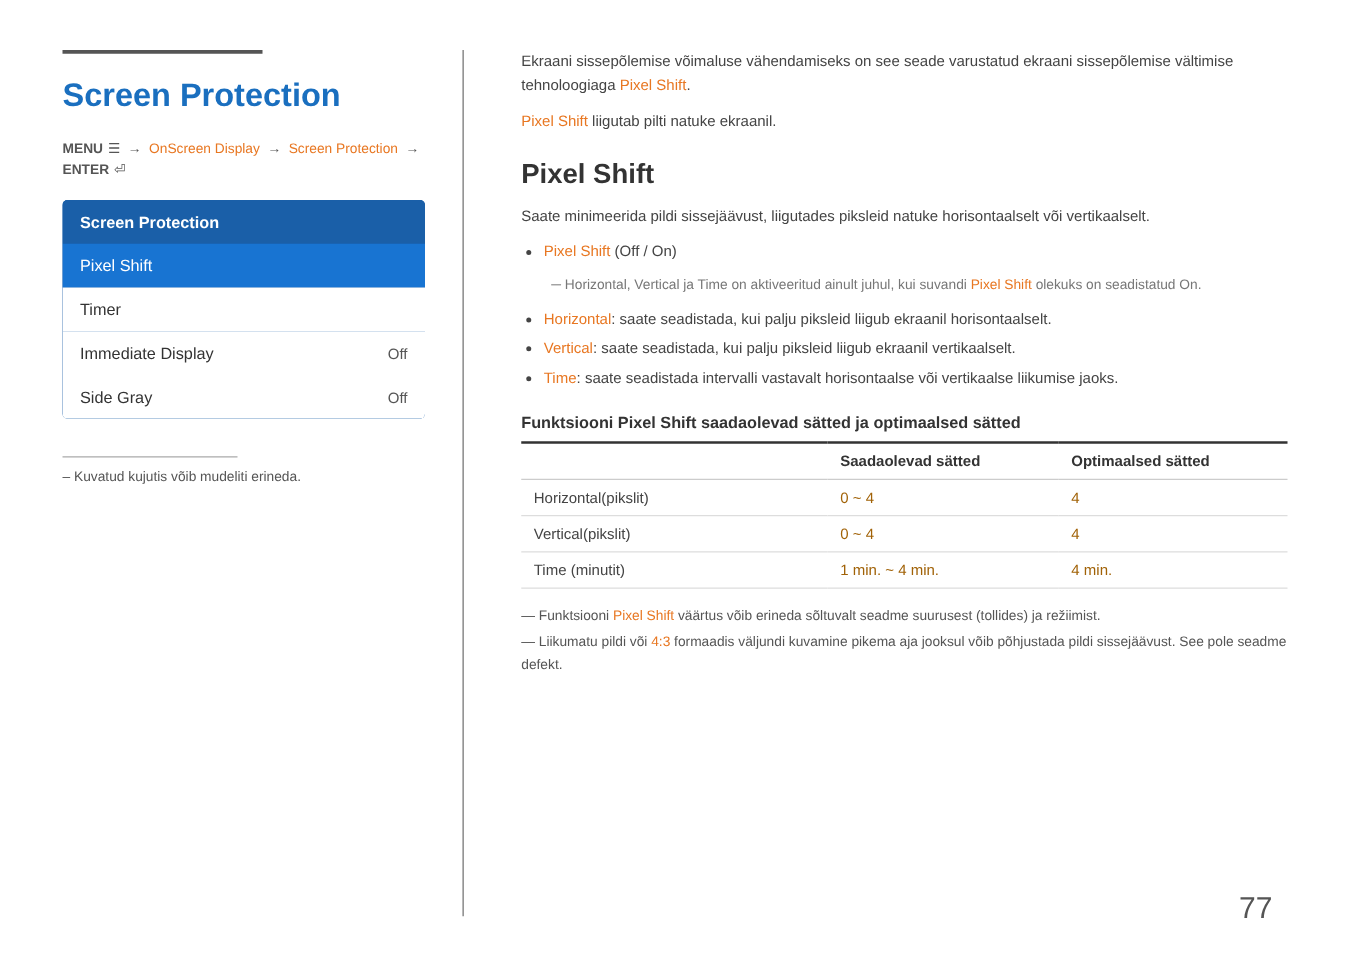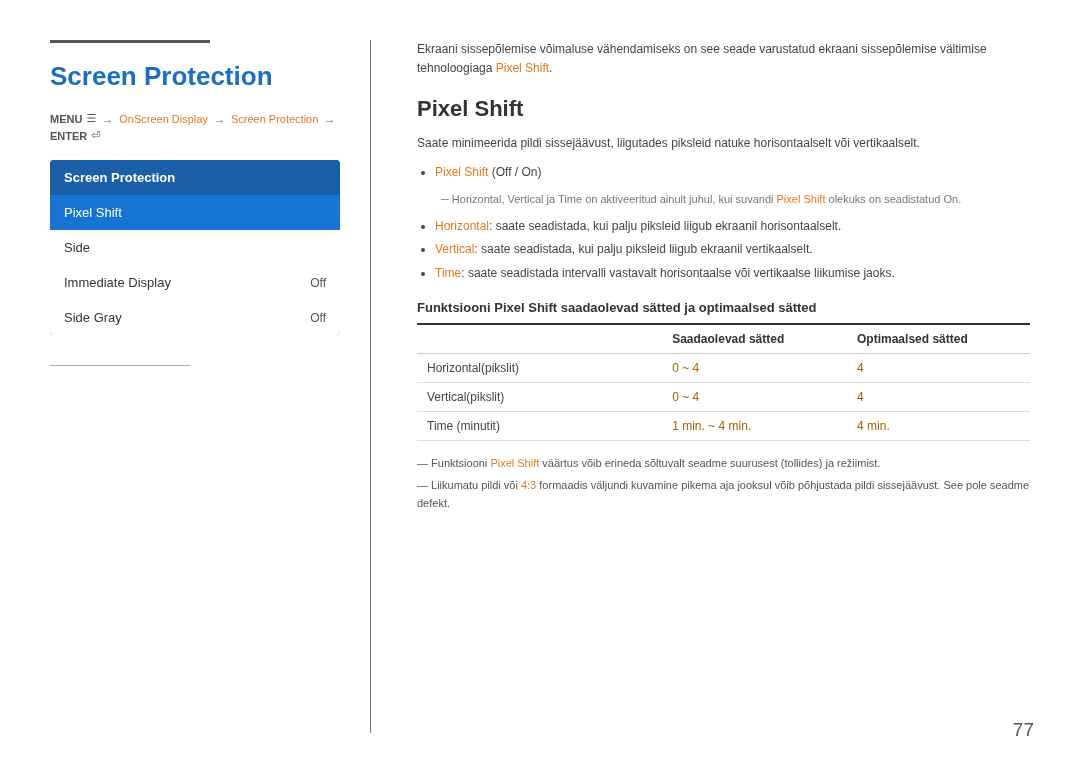--- a/index.html
+++ b/index.html
@@ -188,22 +188,22 @@
     .table-footer-notes p {
       margin-bottom: 4px;
     }
     .table-footer-notes p::before {
       content: '— ';
     }
     .table-footer-notes .orange { color: #e87722; }
     .page-number {
       position: absolute;
       bottom: 22px;
-      right: 46px;
-      font-size: 19px;
+      right: 62px;
+      font-size: 24px;
       color: #555;
       font-weight: 300;
     }
   </style>
 </head>
 <body>
 
 <div class="page-container">
 
   <div class="left-panel">
@@ -221,38 +221,42 @@
       <span class="menu-label">ENTER</span>
       <span>⏎</span>
     </div>
 
     <div class="menu-box">
       <div class="menu-box-header">Screen Protection</div>
       <div class="menu-item active">
         <span>Pixel Shift</span>
       </div>
       <div class="menu-item regular">
-        <span>Side</span>
+        <span>Timer</span>
       </div>
       <div class="menu-item regular">
         <span>Immediate Display</span>
         <span class="item-value">Off</span>
       </div>
       <div class="menu-item regular">
         <span>Side Gray</span>
         <span class="item-value">Off</span>
       </div>
     </div>
 
     <div class="footnote-divider"></div>
+    <p class="footnote">Kuvatud kujutis võib mudeliti erineda.</p>
   </div>
 
   <div class="right-panel">
     <p class="intro-text">
       <span>Ekraani sissepõlemise võimaluse vähendamiseks on see seade varustatud ekraani sissepõlemise vältimise tehnoloogiaga </span><span class="orange">Pixel Shift</span><span>.</span>
+    </p>
+    <p class="intro-text">
+      <span class="orange">Pixel Shift</span><span> liigutab pilti natuke ekraanil.</span>
     </p>
 
     <h2 class="section-title">Pixel Shift</h2>
 
     <p class="body-text">Saate minimeerida pildi sissejäävust, liigutades piksleid natuke horisontaalselt või vertikaalselt.</p>
 
     <ul class="bullet-list">
       <li>
         <span class="orange">Pixel Shift</span><span> (Off / On)</span>
       </li>

